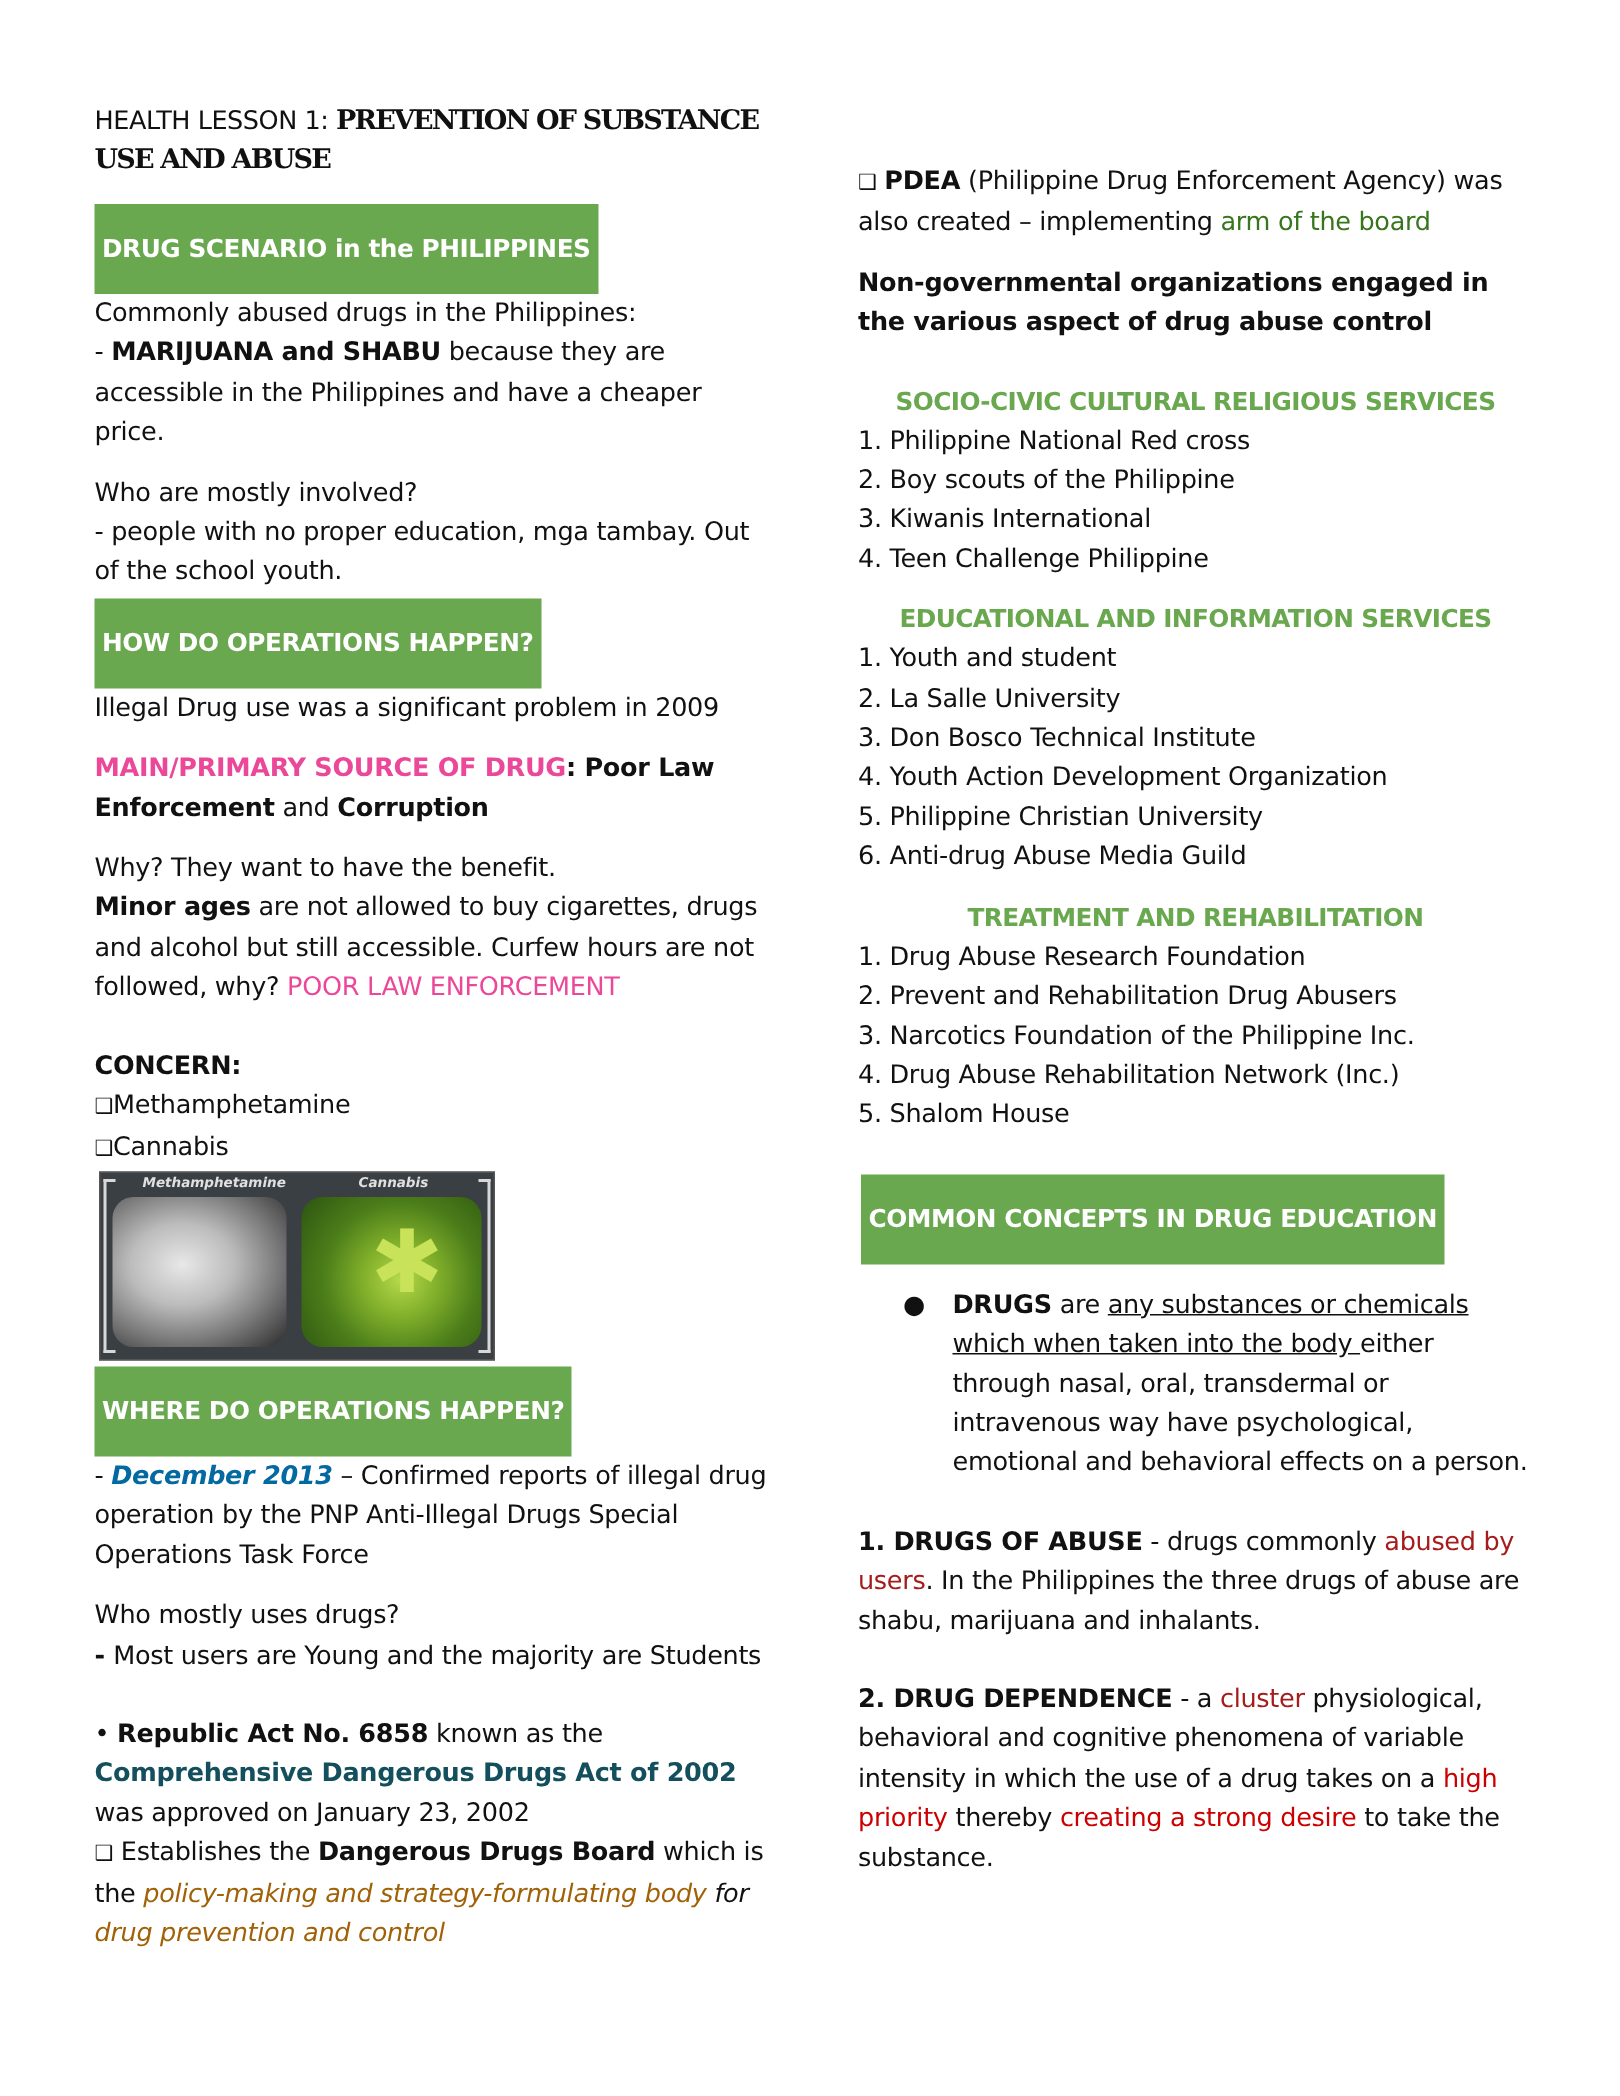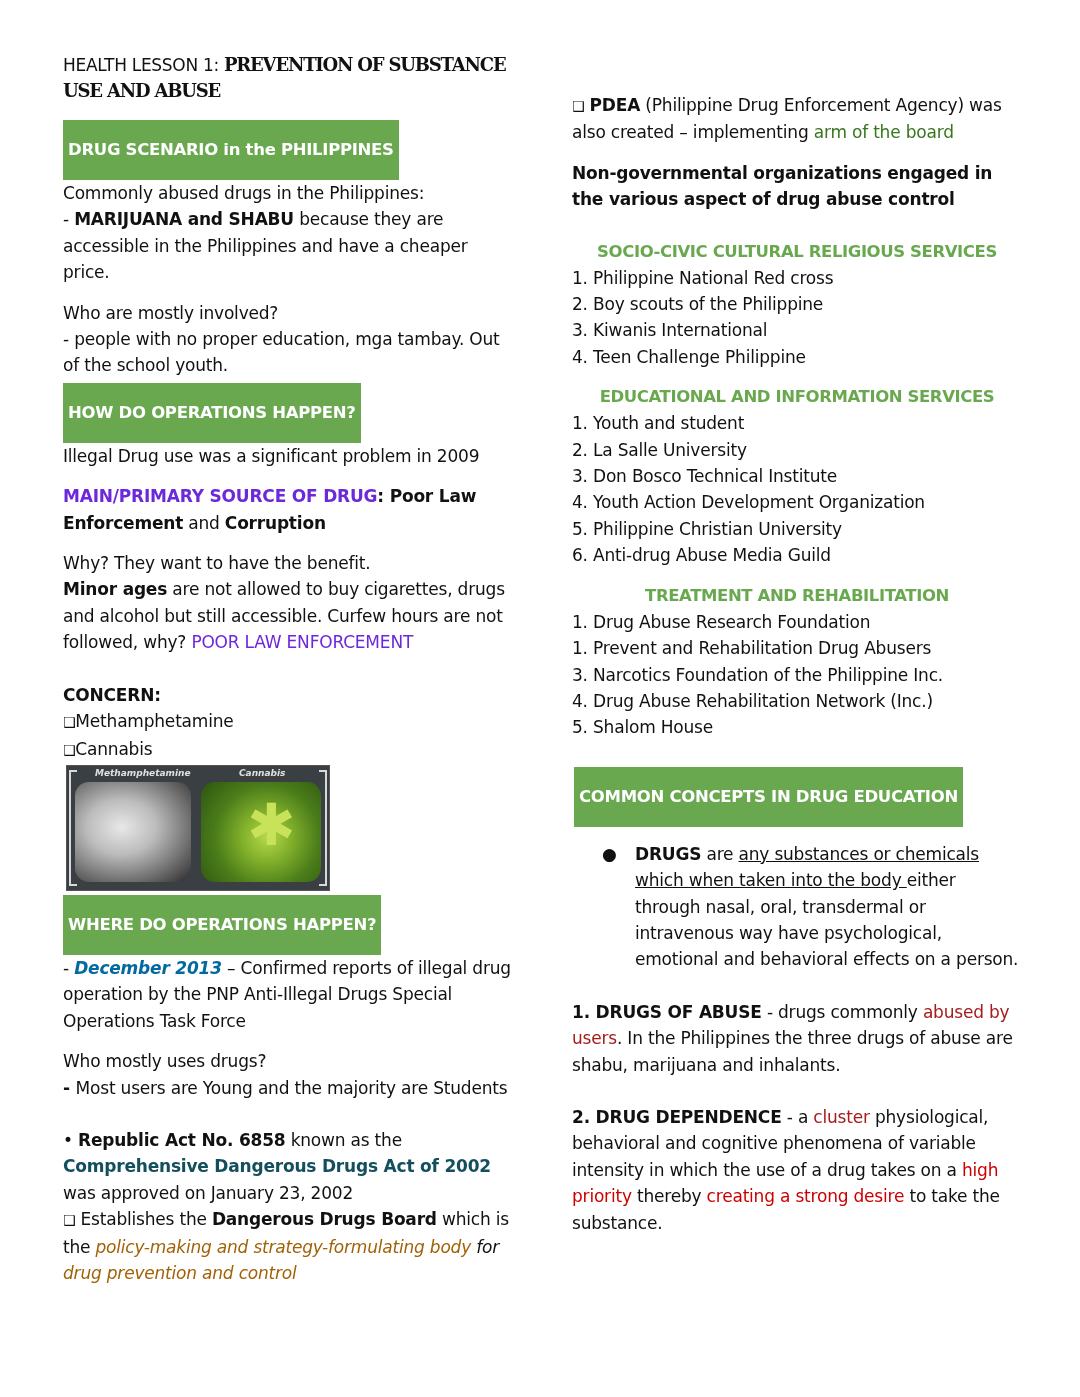--- a/index.html
+++ b/index.html
@@ -1,32 +1,32 @@
 <!DOCTYPE html>
 <html><head>
   <meta charset="utf-8">
   <style>
     html, body { margin: 0; padding: 0; background: #ffffff; }
     body {
       width: 1080px; height: 1397px; position: relative; overflow: hidden;
       font-family: "DejaVu Sans", sans-serif; color: #111111;
     }
-    .col { position: absolute; top: 52px; }
+    .col { position: absolute; top: 68px; }
     .col.left { left: 63px; width: 450px; }
     .col.right { left: 572px; width: 450px; margin-top: 40px; }
     .p { font-size: 17px; line-height: 26.4px; margin: 0; letter-spacing: -0.2px; }
     .title { font-size: 17px; line-height: 26px; margin: 0 0 16px 0; letter-spacing: -0.3px; }
     .title .serif { font-family: "DejaVu Serif", serif; font-weight: bold; letter-spacing: -1.2px; font-size: 18px; }
     .band {
       display: inline-block; background: #6aa84f; color: #ffffff; font-weight: bold;
       font-size: 16.5px; line-height: 24px; padding: 18px 5px; letter-spacing: -0.3px;
     }
     .ghead { color: #6aa84f; font-weight: bold; font-size: 16.5px; line-height: 26px; margin: 0; letter-spacing: -0.4px; text-align: center; }
     .b { font-weight: bold; }
-    .red { color: #6d28d9; }
+    .red { color: #ec4899; }
     .brightred { color: #cc0000; }
     .darkred { color: #a61c1c; }
     .green { color: #38761d; }
     .teal { color: #134f5c; font-weight: bold; }
     .gi { color: #a16207; font-style: italic; }
     .dkgi { color: #0369a1; font-style: italic; font-weight: bold; }
     .u { text-decoration: underline; }
     .gap8 { height: 14px; }
     .gap20 { height: 26px; }
     .imgbox {
@@ -167,21 +167,21 @@
     <p class="p">4. Youth Action Development Organization</p>
     <p class="p">5. Philippine Christian University</p>
     <p class="p">6. Anti-drug Abuse Media Guild</p>
   </div>
 
   <div class="gap8"></div>
 
   <div>
     <p class="ghead">TREATMENT AND REHABILITATION</p>
     <p class="p">1. Drug Abuse Research Foundation</p>
-    <p class="p">1. Prevent and Rehabilitation Drug Abusers</p>
+    <p class="p">2. Prevent and Rehabilitation Drug Abusers</p>
     <p class="p">3. Narcotics Foundation of the Philippine Inc.</p>
     <p class="p">4. Drug Abuse Rehabilitation Network (Inc.)</p>
     <p class="p">5. Shalom House</p>
   </div>
 
   <div class="gap20"></div>
 
   <div>
     <span class="band" style="margin-left:2px">COMMON CONCEPTS IN DRUG EDUCATION</span>
     <div style="height:14px"></div>

